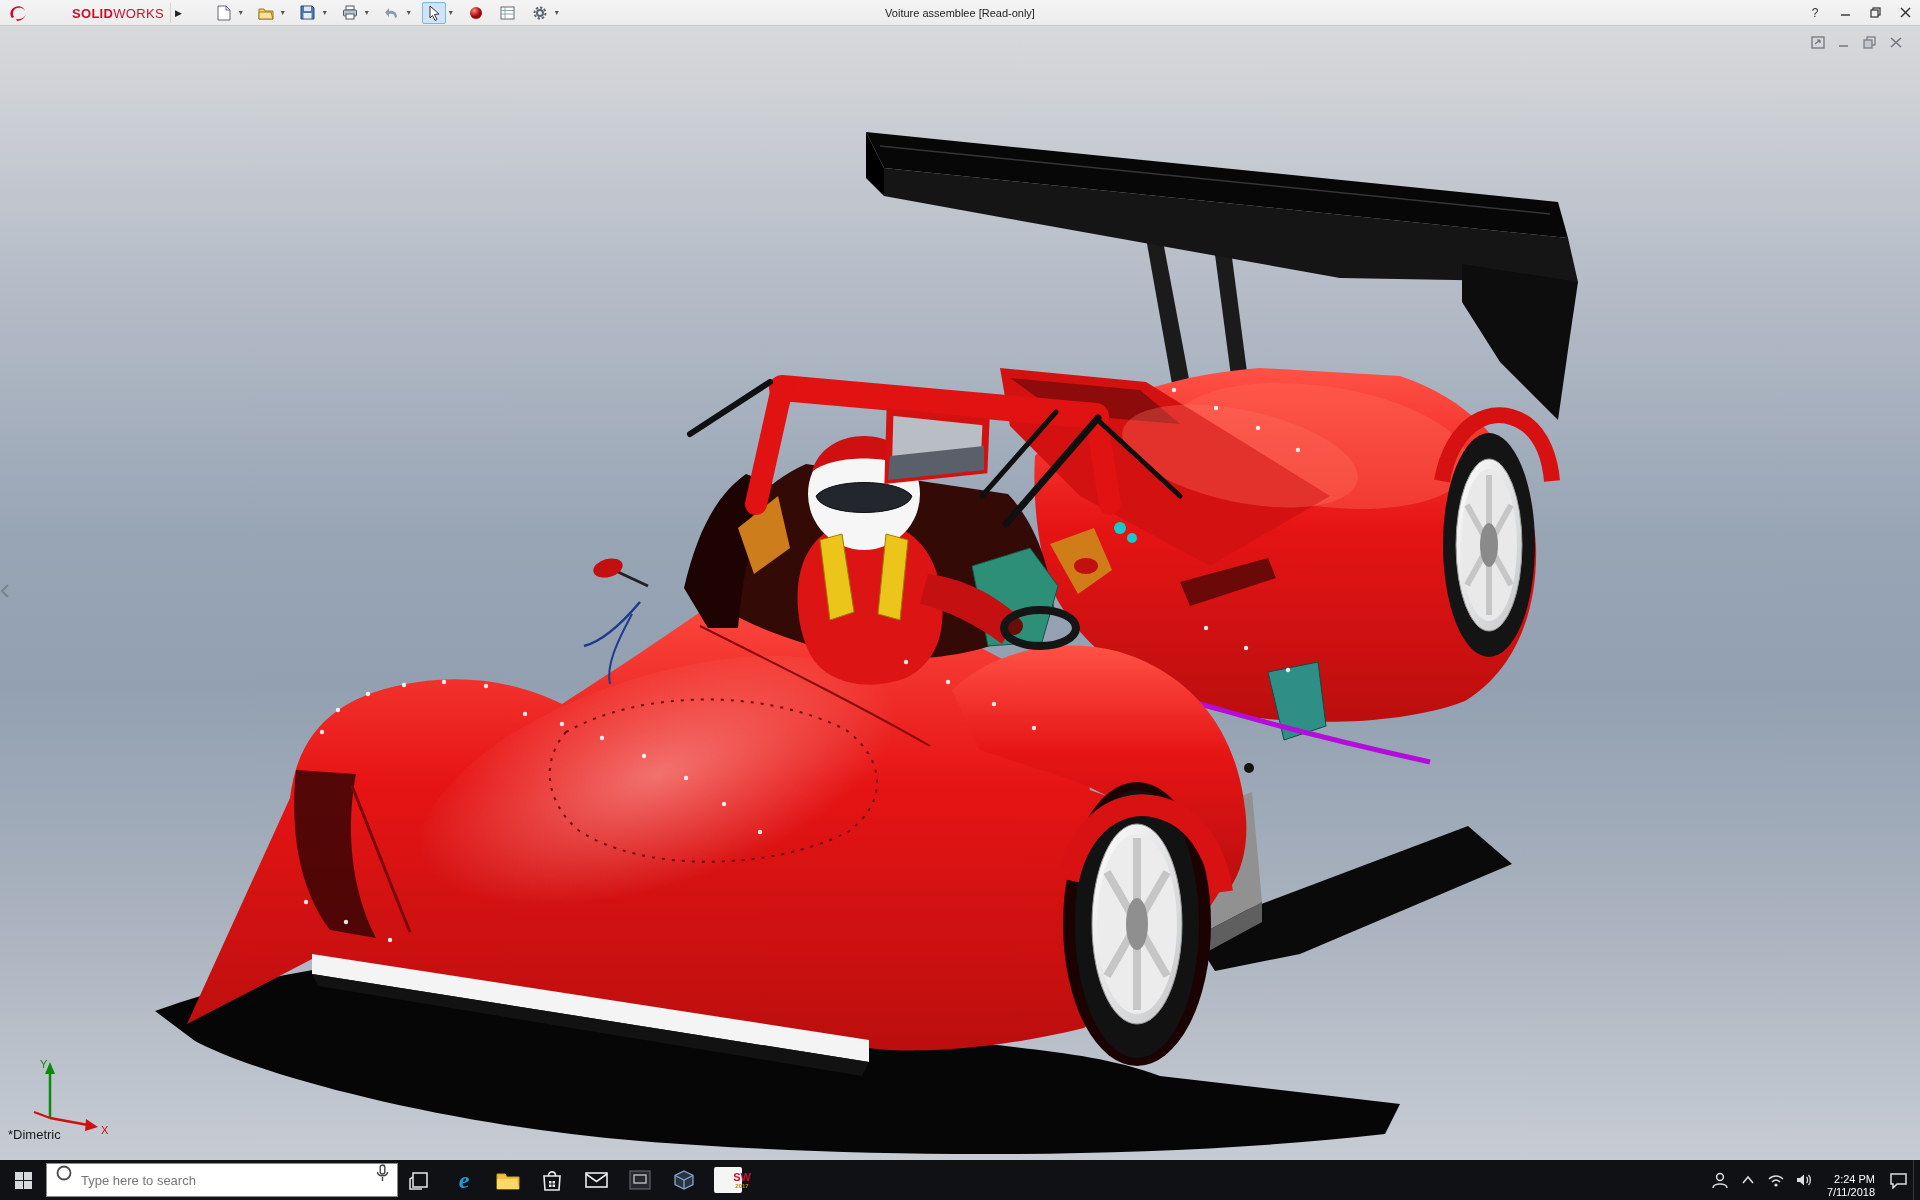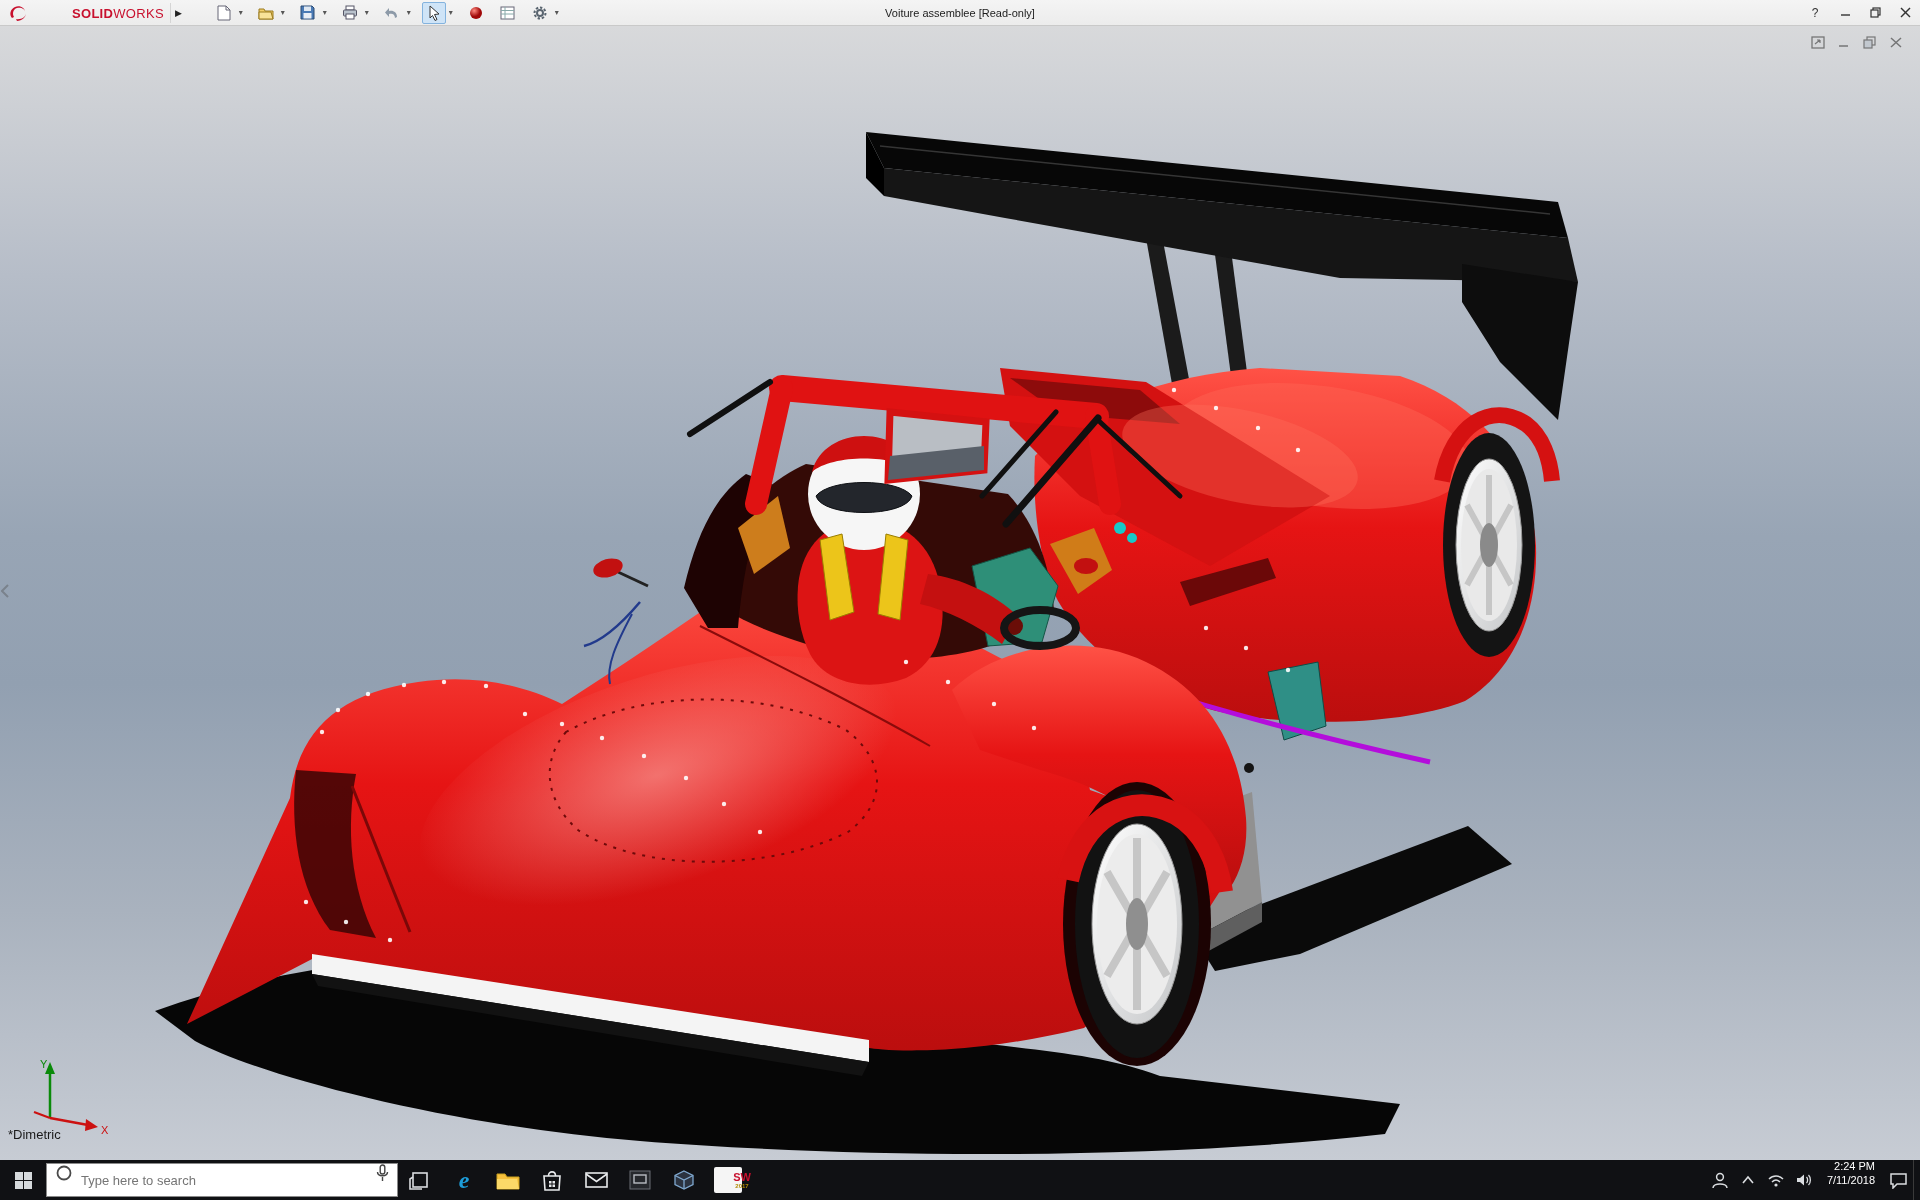--- a/index.html
+++ b/index.html
@@ -48,21 +48,21 @@
   .search-box { width:352px; margin:3px 0; background:#ffffff; border:1px solid #8a8a8a;
     display:flex; padding:0 8px; gap:8px; }
   .search-box input { border:none; outline:none; flex:1; font-size:13px; color:#555; background:transparent;
     font-family:"Liberation Sans", sans-serif; }
   .tb-app { width:44px; display:flex; align-items:center; justify-content:center; }
   .edge-e { font-size:24px; font-weight:700; color:#1d9dd9; font-family:"Liberation Serif", serif; font-style:italic; }
   .sw-tile { width:26px; height:26px; background:#f5f5f5; border-radius:2px; display:flex; flex-direction:column;
     align-items:center; justify-content:center; line-height:1;padding-left:28px; }
   .sw-tile .sw { color:#c8102e; font-weight:700; font-size:11px; }
   .sw-tile .yr { color:#b08900; font-weight:700; font-size:6px; }
-  .tray { margin-left:auto; display:flex; align-items:flex-start; gap:2px; padding-right:2px; }
+  .tray { margin-left:auto; display:flex; align-items:flex-end; gap:2px; padding-right:2px; }
   .tray-ic { width:26px; height:40px; display:flex; align-items:center; justify-content:center; }
   .clock { color:#fff; font-size:11px; text-align:right; line-height:1.25; padding:0 8px; }
   .show-desktop { width:5px; height:40px; border-left:1px solid #3a3a3a; }
 </style>
 </head>
 <body>
 
 <div class="titlebar">
   <div class="brand">
     <svg width="20" height="18" viewBox="0 0 20 18">

